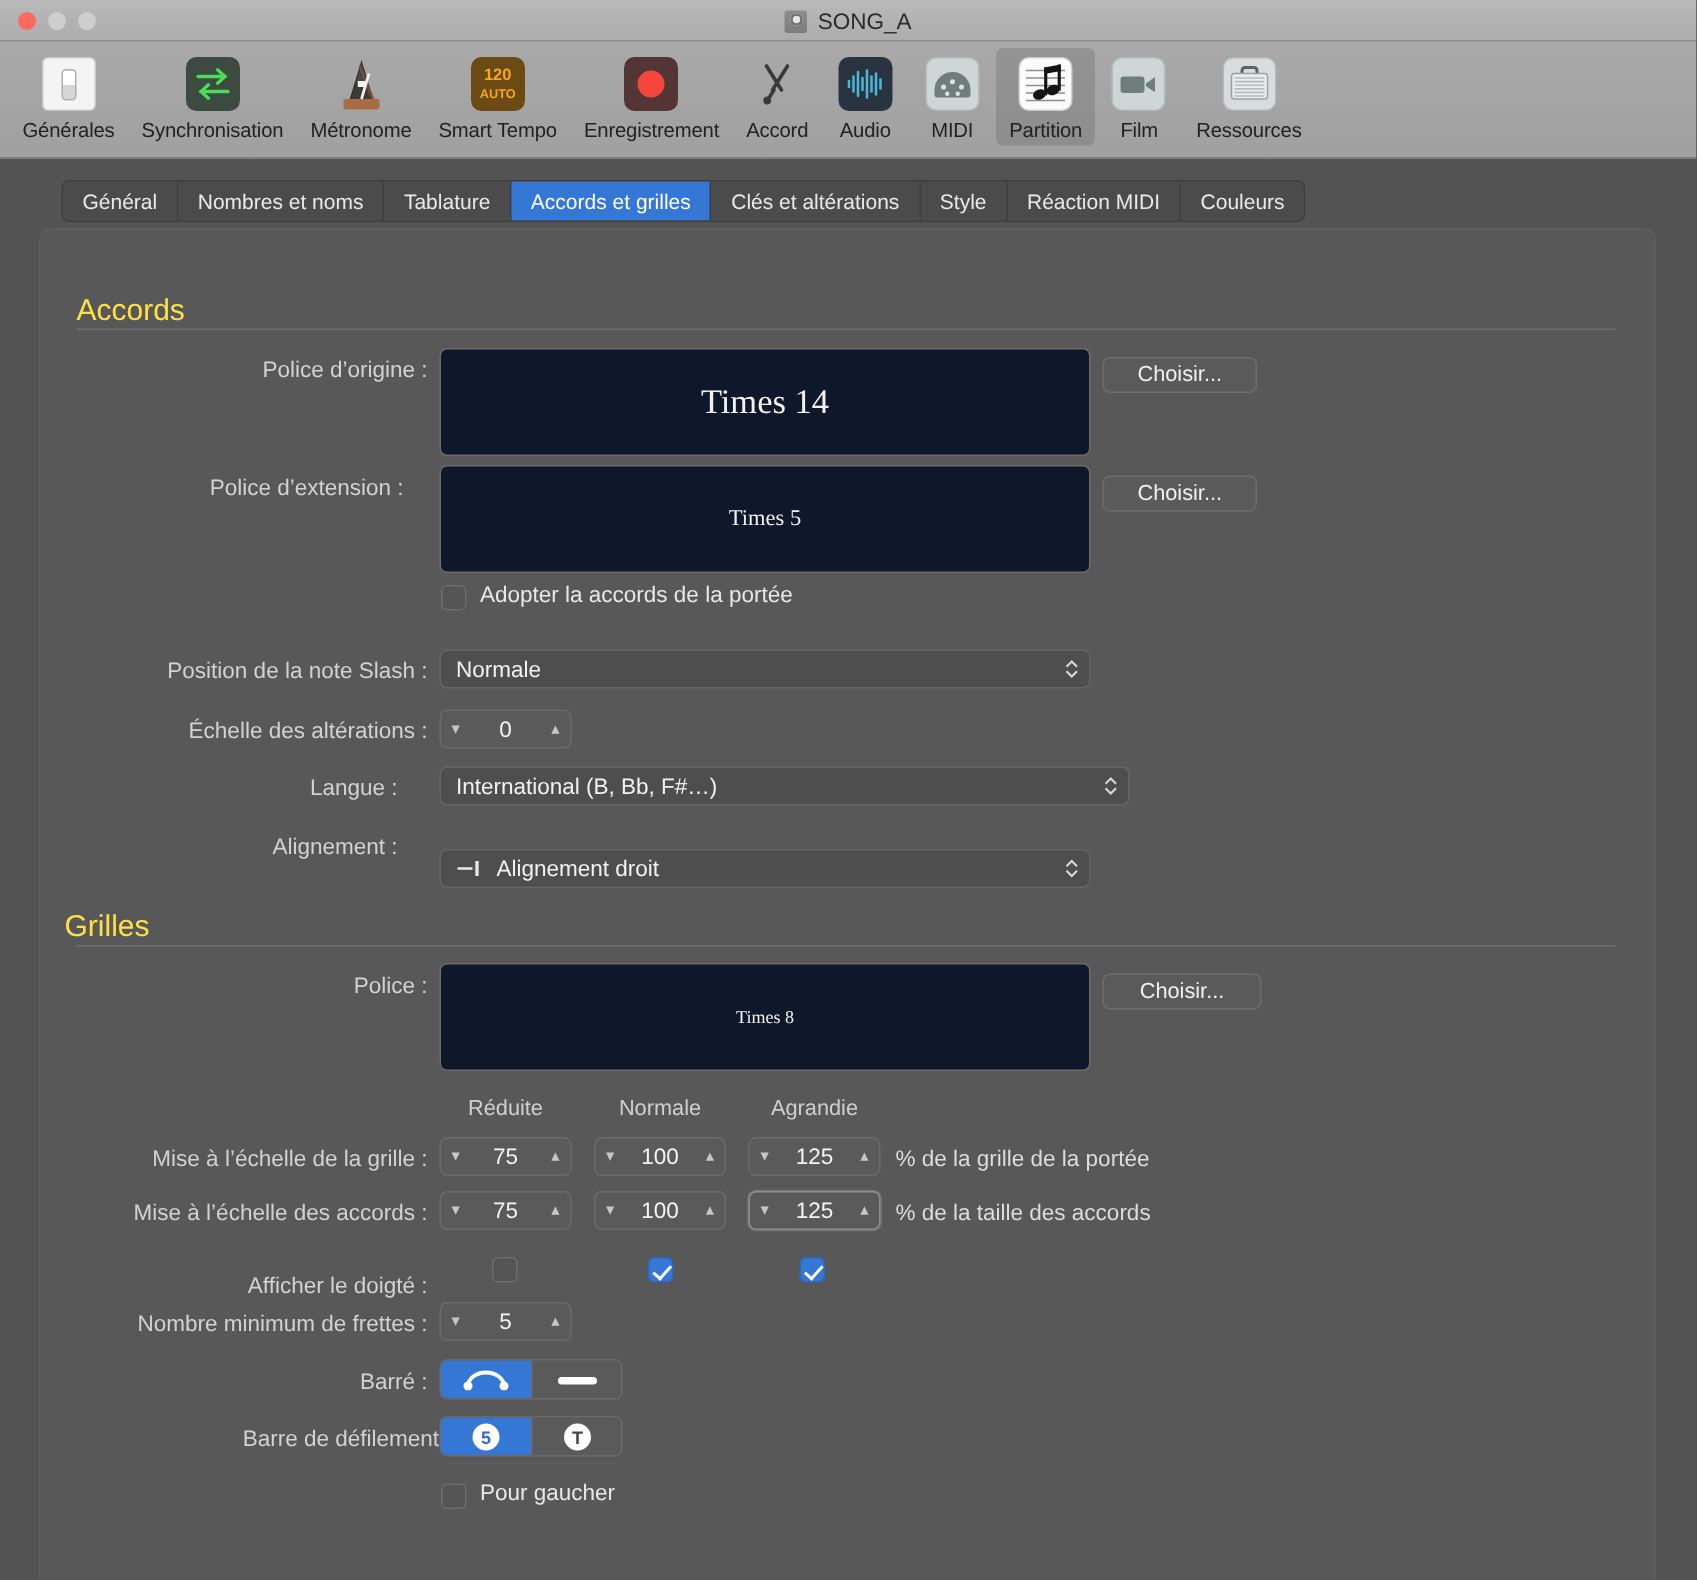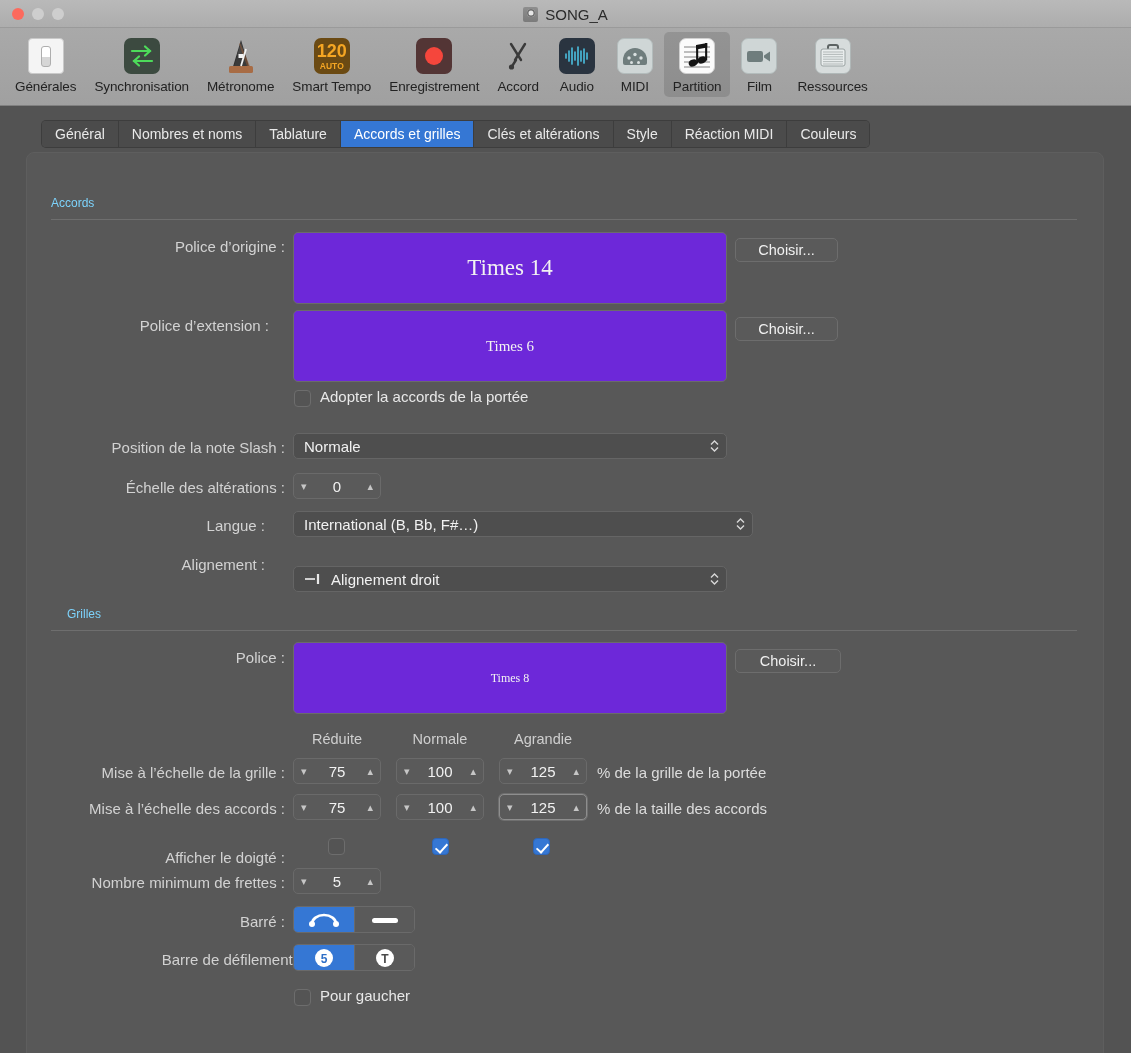--- a/index.html
+++ b/index.html
@@ -82,21 +82,21 @@
   .ic-generales .sw {
     width: 10px; height: 21px; border-radius: 3px;
     background: linear-gradient(to bottom,#ffffff 0 50%, #d6d6d6 50% 100%);
     border: 1px solid #aeaeae;
   }
   .ic-sync { background: #3c4a40; position: relative; }
   .ic-tempo {
     background: #6b4a13; display:flex; flex-direction:column;
     align-items:center; justify-content:center; line-height:1;
   }
-  .ic-tempo .n { color:#f5a623; font-size:18px; font-weight:700;}
+  .ic-tempo .n { color:#f5a623; font-size:11px; font-weight:700;}
   .ic-tempo .a { color:#f5a623; font-size:8.5px; font-weight:700; margin-top:2px;}
   .ic-rec { background:#533535; display:flex;align-items:center;justify-content:center;}
   .ic-rec .dot { width:18px;height:18px;border-radius:50%;background:#f5463c;}
   .ic-audio { background:#2a3440; display:flex;align-items:center;justify-content:center;}
   .ic-midi { background:#cfd6d6; border:1px solid #b3bcbc; display:flex;align-items:center;justify-content:center;}
   .ic-part { background:#fbfbfb; border:1px solid #cfcfcf; display:flex;align-items:center;justify-content:center;}
   .ic-film { background:#cfd6d6; border:1px solid #b3bcbc; display:flex;align-items:center;justify-content:center;}
   .ic-res  { background:#d7dcdc; border:1px solid #b0b8b8; display:flex;align-items:center;justify-content:center; position:relative;}
 
   
@@ -124,41 +124,41 @@
 
   
   #panel {
     position: absolute; left: 26px; top: 45px; width: 1078px; height: 955px;
     background: #585858;
     border-radius: 8px;
     border: 1px solid #5e5e5e;
   }
 
   .section-head {
-    position: absolute; color: #7dd3fc; font-size: 12px;
+    position: absolute; color: #fde047; font-size: 20px;
   }
   .rule {
     position: absolute; height: 1px; background: #6e6e6e;
   }
 
   .row-label {
     position: absolute; text-align: right; color: #d2d2d2;
     font-size: 15px; white-space: nowrap;
   }
   .col-head {
     position: absolute; color: #cfcfcf; font-size: 14.5px; text-align:center;
   }
   .suffix {
     position: absolute; color: #dcdcdc; font-size: 15px; white-space: nowrap;
   }
 
   
   .fontbox {
     position: absolute;
-    background: #6d28d9;
+    background: #0f172a;
     border: 1px solid #6b6b6b;
     border-radius: 5px;
     display: flex; align-items: center; justify-content: center;
     color: #f2f2f2;
     font-family: "Liberation Serif", serif;
   }
 
   
   .pushbtn {
     position: absolute;
@@ -438,21 +438,21 @@
     <div id="panel">
 
       <div class="section-head" style="left:24px; top:43px;">Accords</div>
       <div class="rule" style="left:24px; top:66px; width:1026px;"></div>
 
       <div class="row-label" style="left:40px; top:85px; width:218px;">Police d’origine :</div>
       <div class="fontbox" style="left:266px; top:79px; width:434px; height:72px; font-size:23px;">Times 14</div>
       <div class="pushbtn" style="left:708px; top:85px; width:103px;">Choisir...</div>
 
       <div class="row-label" style="left:4px; top:164px; width:238px;">Police d’extension :</div>
-      <div class="fontbox" style="left:266px; top:157px; width:434px; height:72px; font-size:15px;">Times 6</div>
+      <div class="fontbox" style="left:266px; top:157px; width:434px; height:72px; font-size:15px;">Times 5</div>
       <div class="pushbtn" style="left:708px; top:164px; width:103px;">Choisir...</div>
 
       <div class="cbx" style="left:267px; top:237px;"></div>
       <div class="cbx-label" style="left:293px; top:235px;">Adopter la accords de la portée</div>
 
       <div class="row-label" style="left:20px; top:286px; width:238px;">Position de la note Slash :</div>
       <div class="popup" style="left:266px; top:280px; width:434px;">
         <span>Normale</span>
         <span class="chev">
           <svg width="9" height="14" viewBox="0 0 9 14">
@@ -490,21 +490,21 @@
         </span>
         <span>Alignement droit</span>
         <span class="chev">
           <svg width="9" height="14" viewBox="0 0 9 14">
             <polyline points="1,5.5 4.5,2 8,5.5" fill="none" stroke="#d8d8d8" stroke-width="1.4"></polyline>
             <polyline points="1,8.5 4.5,12 8,8.5" fill="none" stroke="#d8d8d8" stroke-width="1.4"></polyline>
           </svg>
         </span>
       </div>
 
-      <div class="section-head" style="left:40px; top:454px;text-align:right;">Grilles</div>
+      <div class="section-head" style="left:16px; top:454px;text-align:right;">Grilles</div>
       <div class="rule" style="left:24px; top:477px; width:1026px;"></div>
 
       <div class="row-label" style="left:40px; top:496px; width:218px;">Police :</div>
       <div class="fontbox" style="left:266px; top:489px; width:434px; height:72px; font-size:12px;">Times 8</div>
       <div class="pushbtn" style="left:708px; top:496px; width:106px;">Choisir...</div>
 
       <div class="col-head" style="left:266px; top:578px; width:88px;">Réduite</div>
       <div class="col-head" style="left:369px; top:578px; width:88px;">Normale</div>
       <div class="col-head" style="left:472px; top:578px; width:88px;">Agrandie</div>
 

